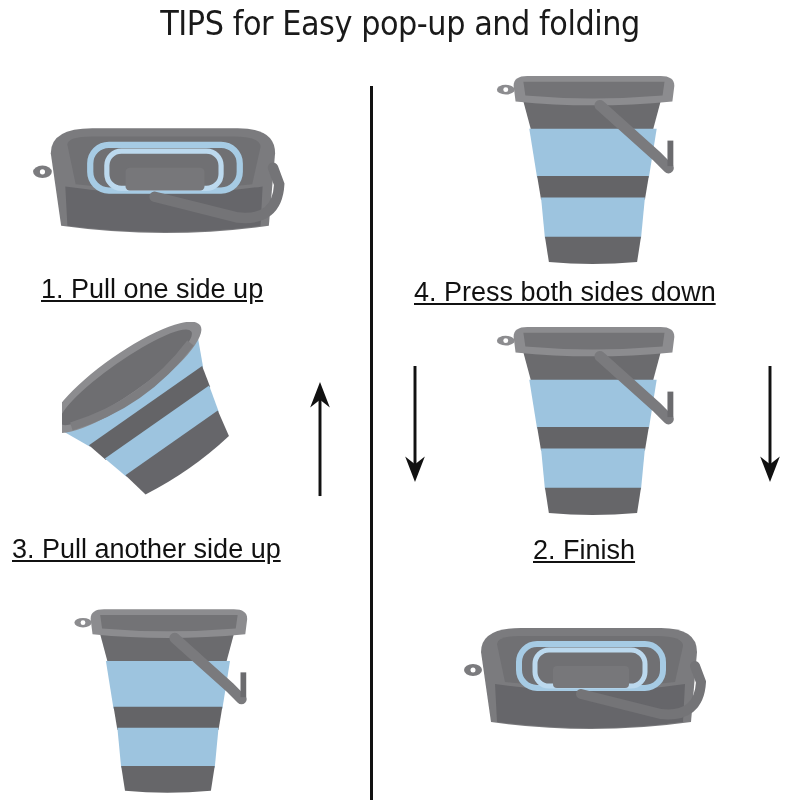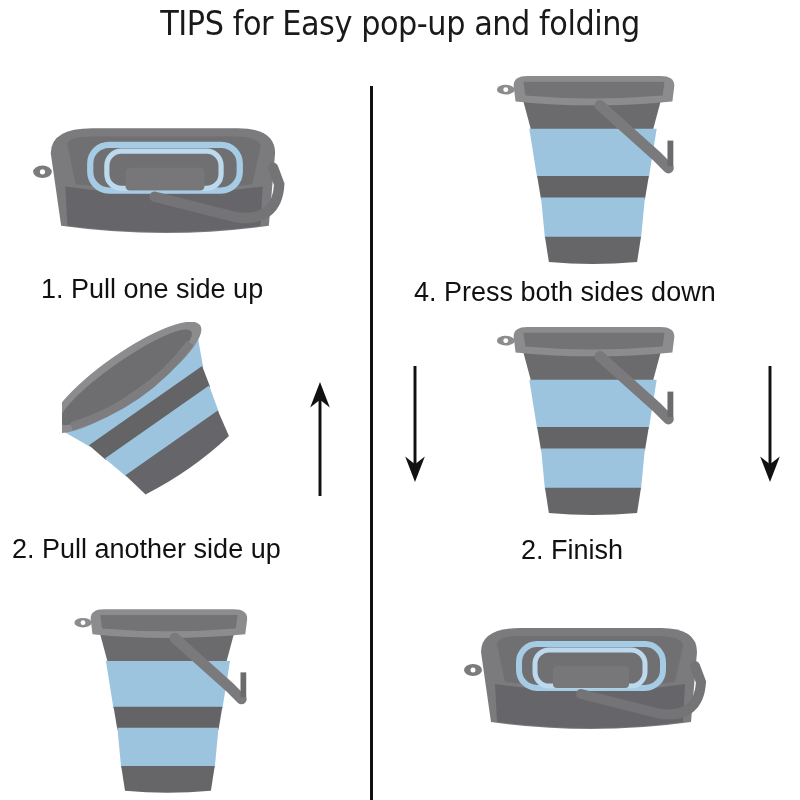--- a/index.html
+++ b/index.html
@@ -1,19 +1,19 @@
 <!DOCTYPE html>
 <html><head>
 <meta charset="utf-8">
 <style>
   html, body { margin:0; padding:0; background:#ffffff; }
   body { width:800px; height:800px; position:relative; overflow:hidden; font-family:"Liberation Sans", sans-serif; color:#111; }
   .title { position:absolute; left:0; top:4px; width:800px; text-align:center; font-family:"DejaVu Sans", sans-serif; font-size:33px; color:#1a1a1a; letter-spacing:-0.5px; transform:scaleX(0.92); }
   .divider { position:absolute; left:370px; top:86px; width:3px; height:714px; background:#111; }
-  .caption { position:absolute; font-size:27px; color:#111; white-space:nowrap; }
+  .caption { position:absolute; font-size:27px; color:#111; white-space:nowrap;text-decoration:underline; }
   .img { position:absolute; }
   .arrow { position:absolute; }
 </style>
 </head>
 <body>
 
 <div class="title">TIPS for Easy pop-up and folding</div>
 <div class="divider"></div>
 
 <svg width="0" height="0" style="position:absolute">
@@ -73,21 +73,21 @@
       <use href="#bucket-flat"></use>
     </svg>
   <div class="caption" style="left:41px;top:274px">1. Pull one side up</div>
 
   <svg class="img" style="left:62px;top:322px;width:190px;height:200px">
       <use href="#bucket-tilt"></use>
     </svg>
   <svg class="arrow" style="left:305px;top:380px;width:30px;height:118px">
       <use href="#arrow-up"></use>
     </svg>
-  <div class="caption" style="left:12px;top:534px">2. Pull another side up</div>
+  <div class="caption" style="left:12px;top:534px">3. Pull another side up</div>
 
   <svg class="img" style="left:62px;top:604px;width:210px;height:194px">
       <use href="#bucket-full"></use>
     </svg>
 </div>
 
 <div>
   <svg class="img" style="left:484px;top:72px;width:216px;height:196px">
       <use href="#bucket-full"></use>
     </svg>
@@ -95,18 +95,18 @@
 
   <svg class="arrow" style="left:400px;top:366px;width:30px;height:118px">
       <use href="#arrow-down"></use>
     </svg>
   <svg class="img" style="left:484px;top:323px;width:216px;height:196px">
       <use href="#bucket-full"></use>
     </svg>
   <svg class="arrow" style="left:755px;top:366px;width:30px;height:118px">
       <use href="#arrow-down"></use>
     </svg>
-  <div class="caption" style="left:521px;top:535px">2. Finish</div>
+  <div class="caption" style="left:533px;top:535px">2. Finish</div>
 
   <svg class="img" style="left:460px;top:622px;width:262px;height:130px">
       <use href="#bucket-flat"></use>
     </svg>
 </div>
 
 </body></html>

